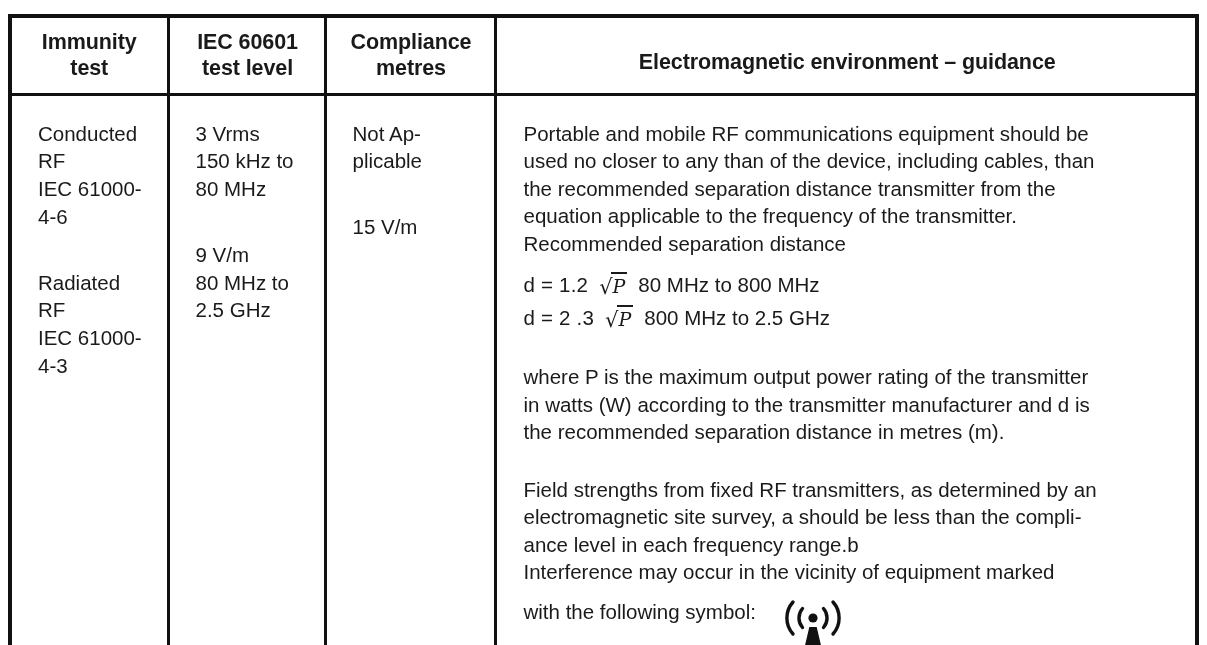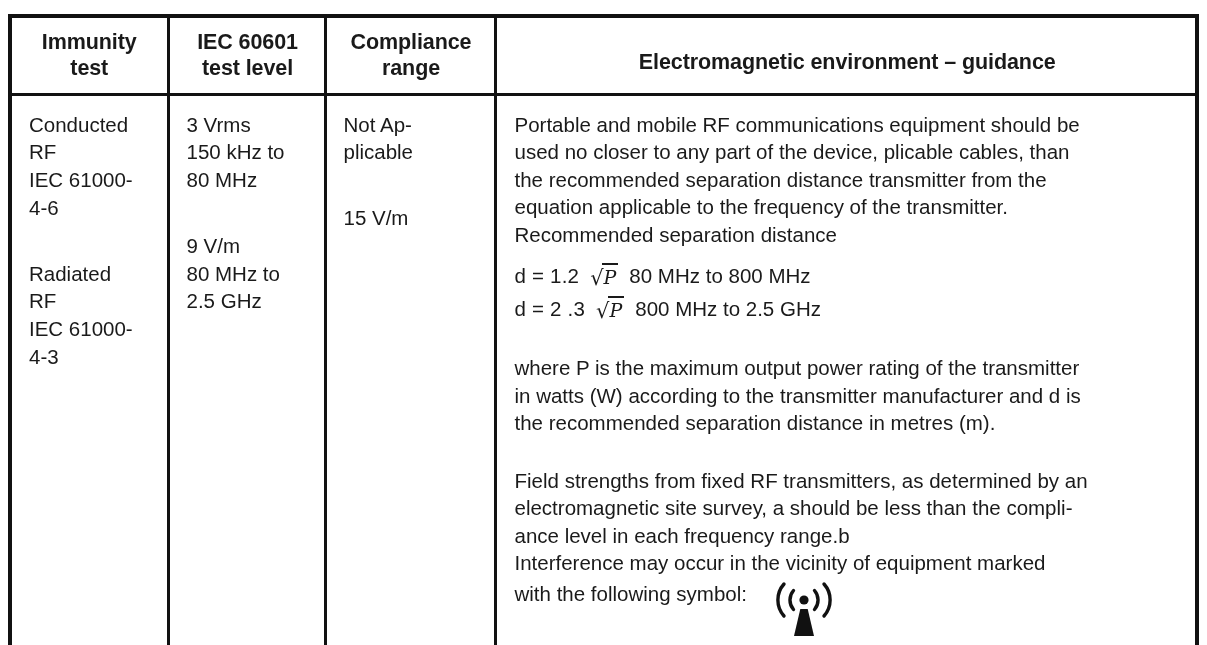--- a/index.html
+++ b/index.html
@@ -72,21 +72,21 @@
 
   .cell-inner {
     padding: 12px 6px 6px 14px;
     line-height: 1.355;
   }
   .cell-guidance .cell-inner {
     padding: 12px 10px 6px 15px;
     line-height: 1.345;
   }
 
-  .blk { margin: 3px; }
+  .blk { margin: 12px; }
   .blk.gap-row { margin-top: 38px; }
   .blk.gap-sm  { margin-top: 13px; }
   .blk.gap-md  { margin-top: 27px; }
   .blk.gap-lg  { margin-top: 30px; }
 
   .line { display: block; white-space: nowrap; }
 
   
   .formula {
     display: block;
@@ -159,21 +159,21 @@
         </th>
         <th>
           <div class="hd-inner">
             <span class="line">IEC 60601</span>
             <span class="line">test level</span>
           </div>
         </th>
         <th>
           <div class="hd-inner">
             <span class="line">Compliance</span>
-            <span class="line">range</span>
+            <span class="line">metres</span>
           </div>
         </th>
         <th class="hd-guidance">
           <div class="hd-inner">
             <span class="line">Electromagnetic environment – guidance</span>
           </div>
         </th>
       </tr>
     </thead>
 
@@ -222,21 +222,21 @@
               <span class="line">15 V/m</span>
             </div>
           </div>
         </td>
 
         <td class="cell-guidance">
           <div class="cell-inner">
 
             <div class="blk">
               <span class="line">Portable and mobile RF communications equipment should be</span>
-              <span class="line">used no closer to any part of the device, plicable cables, than</span>
+              <span class="line">used no closer to any than of the device, including cables, than</span>
               <span class="line">the recommended separation distance transmitter from the</span>
               <span class="line">equation applicable to the frequency of the transmitter.</span>
               <span class="line">Recommended separation distance</span>
             </div>
 
             <div class="blk gap-sm">
               <span class="formula">
                 <span class="lhs">d  =   1.2</span><span class="fspace"></span><span class="sqrt"><span class="radical">√</span><span class="rad-bar"></span><span>P</span></span><span class="fspace"></span><span>80 MHz to 800 MHz</span>
               </span>
               <span class="formula">

